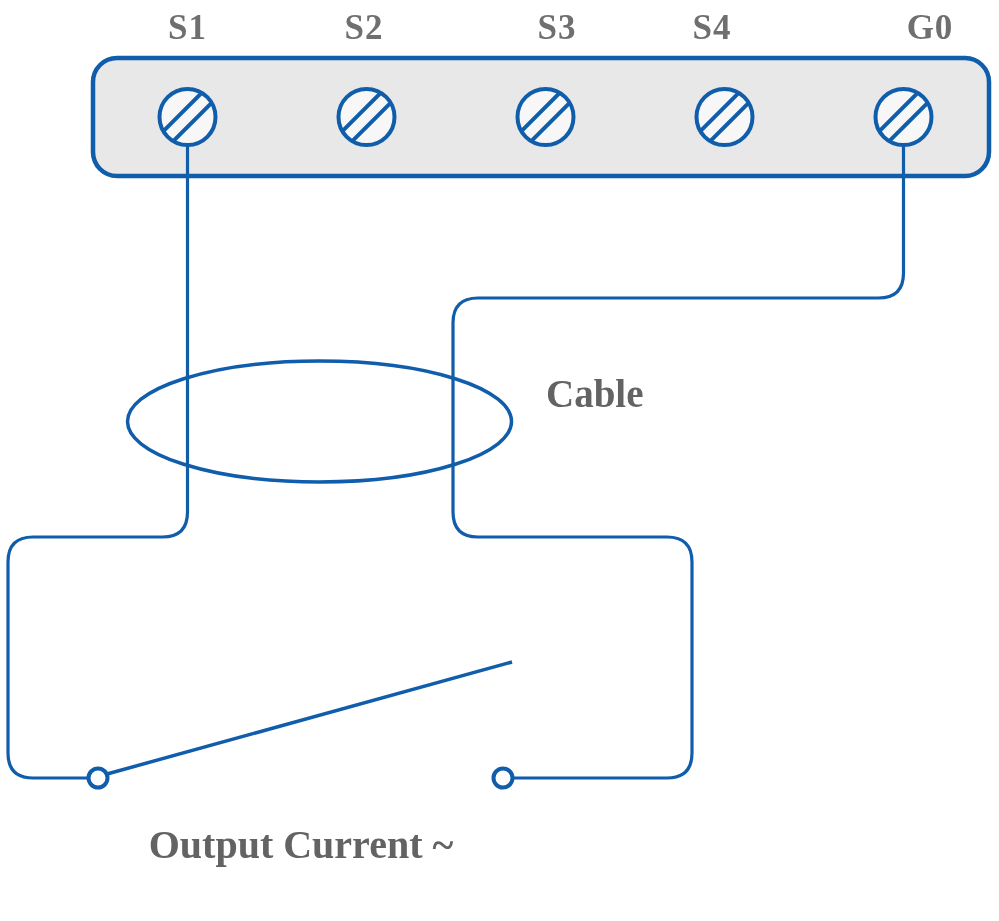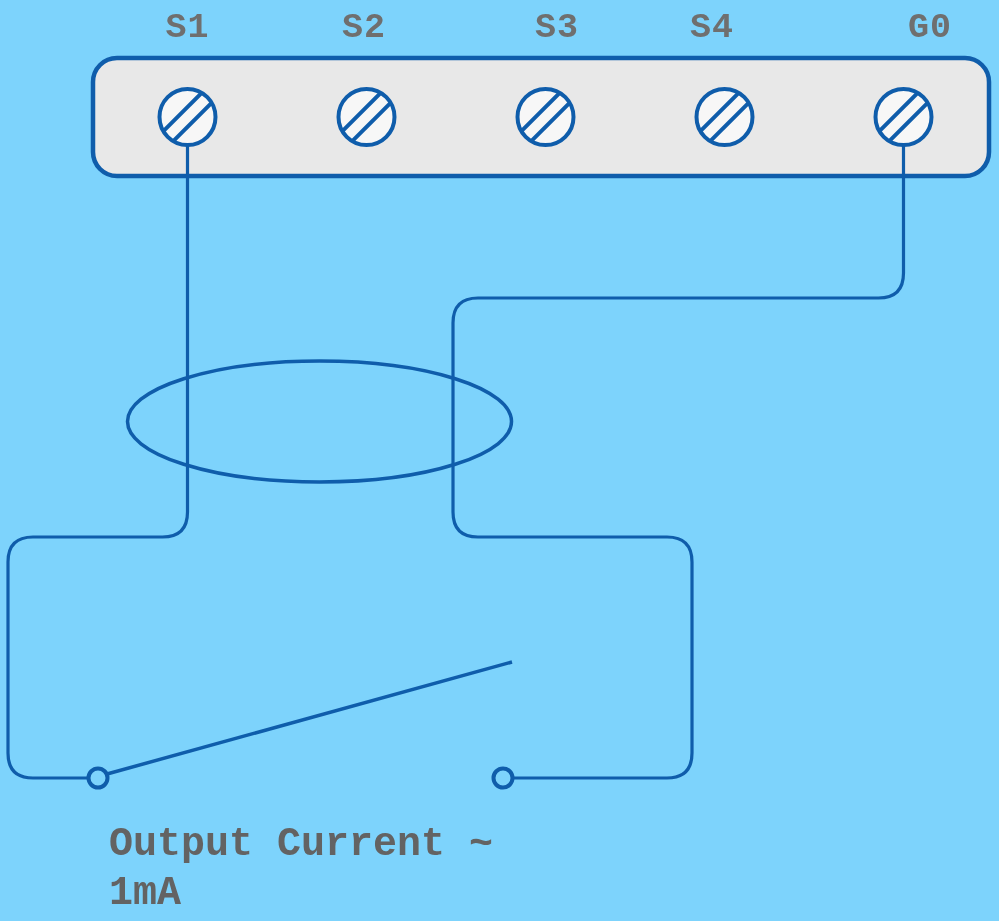--- a/index.html
+++ b/index.html
@@ -4,22 +4,22 @@
 <style>
   html, body {
     margin: 0;
     padding: 0;
     background: #000000;
   }
   #stage {
     position: relative;
     width: 999px;
     height: 921px;
-    background: #7dd3fc;
-    font-family: Liberation Mono, monospace;
+    background: #ffffff;
+    font-family: Liberation Serif, serif;
     overflow: hidden;
   }
   #wiring-svg {
     position: absolute;
     left: 0;
     top: 0;
   }
   .terminal-label {
     position: absolute;
     top: 8px;
@@ -99,20 +99,20 @@
     <line x1="107" y1="774" x2="512" y2="662" stroke="#0f5dab" stroke-width="3.5"></line>
   </svg>
 
   <div class="terminal-label" style="left:187.5px">S1</div>
   <div class="terminal-label" style="left:364px">S2</div>
   <div class="terminal-label" style="left:557px">S3</div>
   <div class="terminal-label" style="left:712px">S4</div>
   <div class="terminal-label" style="left:930px">G0</div>
 
   <div class="cable-label">
+    <span class="lbl-line">Cable</span>
   </div>
 
   <div class="output-label">
     <span class="lbl-line">Output Current ~</span>
-    <span class="lbl-line">1mA</span>
   </div>
 
 </div>
 
 </body></html>

